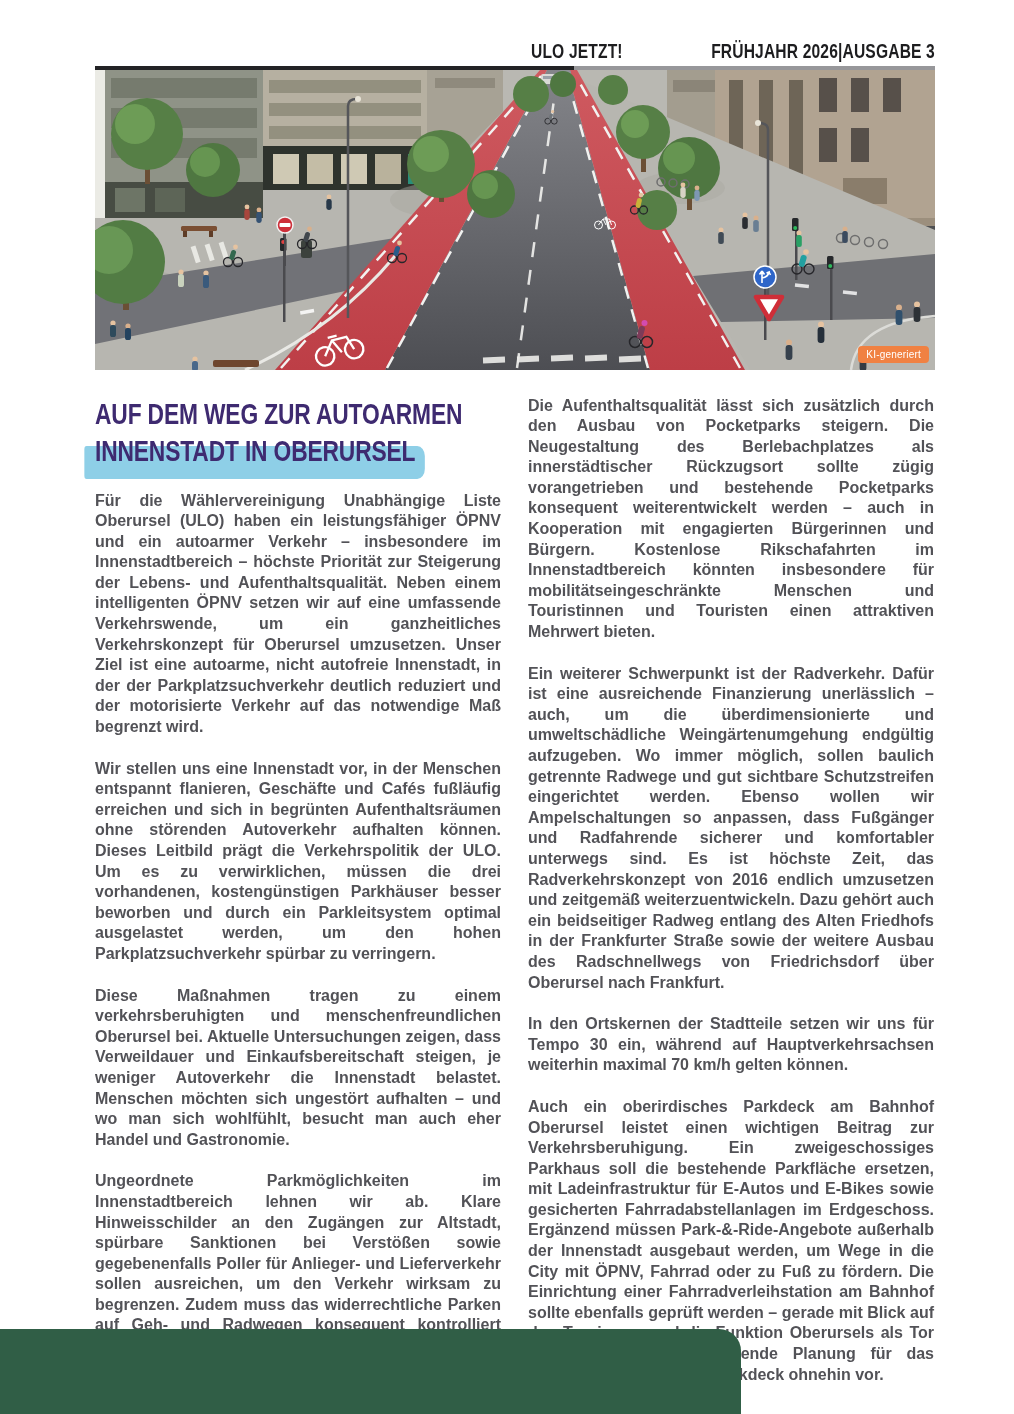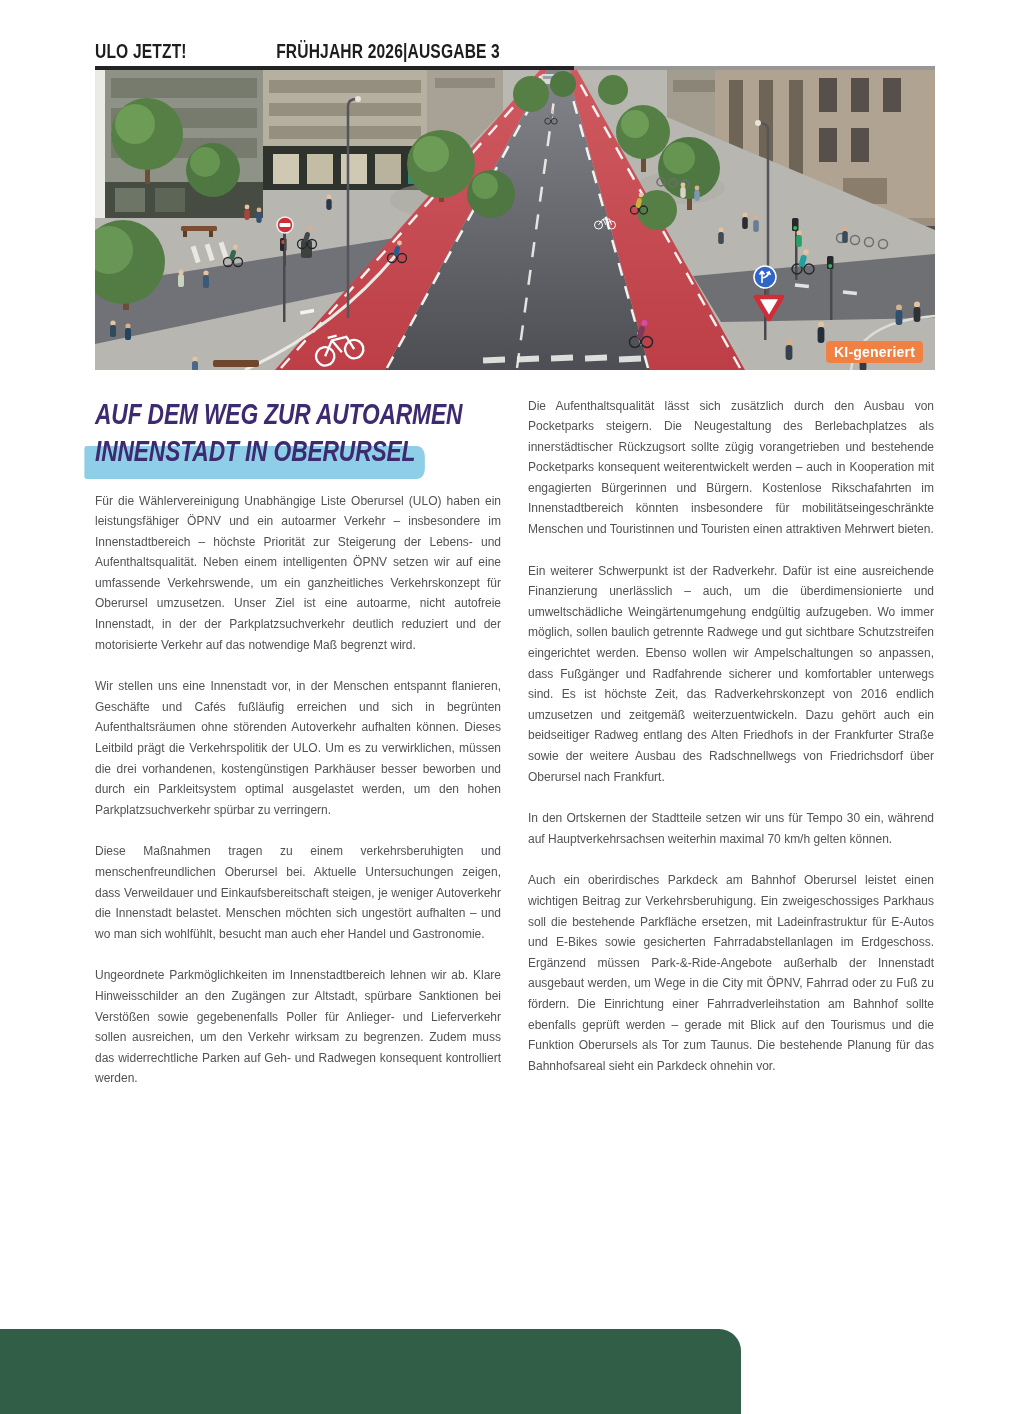--- a/index.html
+++ b/index.html
@@ -2,56 +2,56 @@
 <html lang="de"><head>
 <meta charset="utf-8">
 <style>
   html,body{margin:0;padding:0;}
   body{
     width:1014px;height:1414px;position:relative;overflow:hidden;
     background:#ffffff;font-family:"Liberation Sans",sans-serif;
   }
   
   .masthead{
-    padding:40px 79px 0 95px;display:flex;justify-content:flex-start;align-items:flex-end;
+    padding:40px 79px 0 95px;display:flex;justify-content:flex-end;align-items:flex-end;
   }
   .masthead span{
     display:inline-block;font-size:20px;font-weight:700;color:#1d1d1f;
     letter-spacing:.2px;white-space:nowrap;
   }
   .m-left{transform:scaleX(.78);transform-origin:left bottom;}
   .m-right{transform:scaleX(.78);transform-origin:right bottom;}
   .rule{
     margin:3px 79px 0 95px;height:3.5px;
     background:linear-gradient(to right,#232325 0,#232325 57%,#97979a 57%,#97979a 100%);
   }
   
   .hero{margin:21px 79px 0 95px;position:relative;width:840px;height:300px;overflow:hidden;}
   .hero svg{display:block;width:840px;height:300px;}
   .ki-badge{
-    position:absolute;right:12px;bottom:7px;background:#f08142;color:#fff;
-    font-size:14px;font-weight:700;padding:3px 8px;border-radius:4px;letter-spacing:.2px;
+    position:absolute;right:6px;bottom:7px;background:#f08142;color:#fff;
+    font-size:10px;font-weight:400;padding:3px 8px;border-radius:4px;letter-spacing:.2px;
   }
   
   .article{padding:26px 79px 0 95px;display:flex;gap:27px;}
   .col{width:406px;}
   h1{
     margin:0 0 22px 0;font-size:30px;line-height:36px;color:#3e2a70;
-    font-weight:800;letter-spacing:-.2px;font-style:italic;
+    font-weight:800;letter-spacing:-.2px;
   }
   .t-line{display:inline-block;transform:scaleX(.76);transform-origin:left center;white-space:nowrap;}
   .t-line2{position:relative;margin-top:1px;}
   .hl-bar{
     position:absolute;left:-14px;right:-12px;top:13px;bottom:-10px;
     background:#8ecfe7;z-index:0;border-radius:3px 10px 10px 3px;
   }
   .t-text{position:relative;z-index:1;}
   p{
-    margin:0 0 21px 0;font-size:12px;line-height:20.6px;color:#525257;
-    text-align:justify;hyphens:auto;-webkit-hyphens:auto;
+    margin:0 0 21px 0;font-size:16px;line-height:20.6px;color:#525257;
+    text-align:justify;hyphens:auto;font-weight:bold;-webkit-hyphens:auto;
   }
   
   .footer-green{
     position:absolute;left:0;bottom:0;width:741px;height:85px;
     background:#305e46;border-radius:0 22px 0 0;
   }
 </style>
 </head>
 <body>
 

